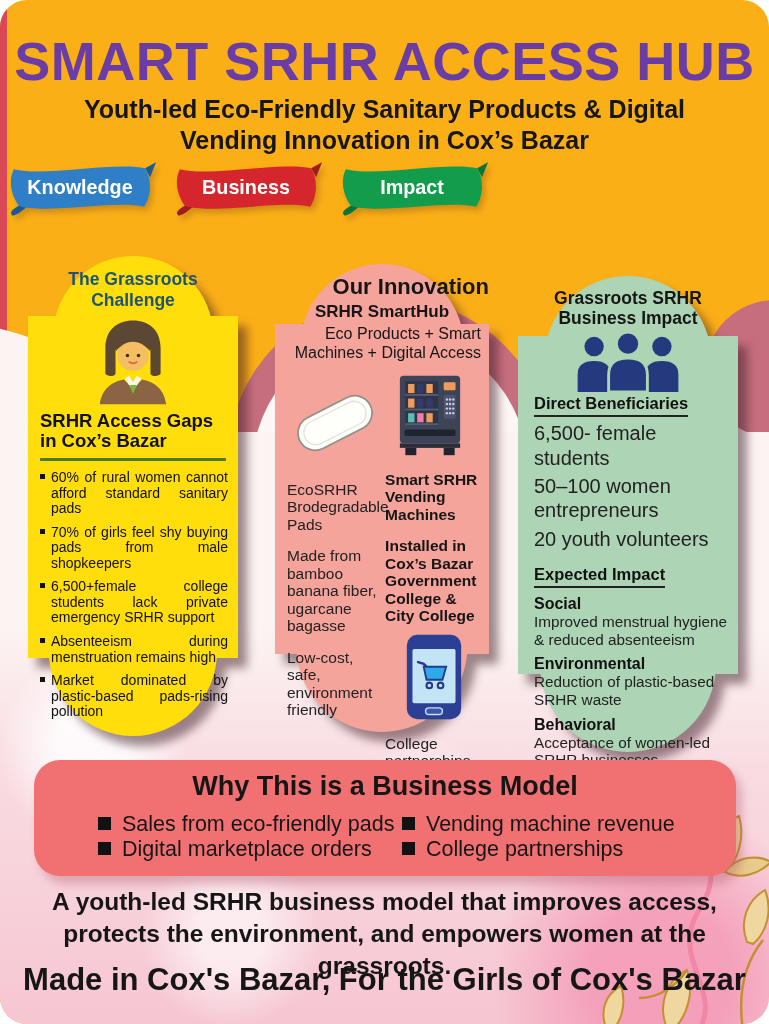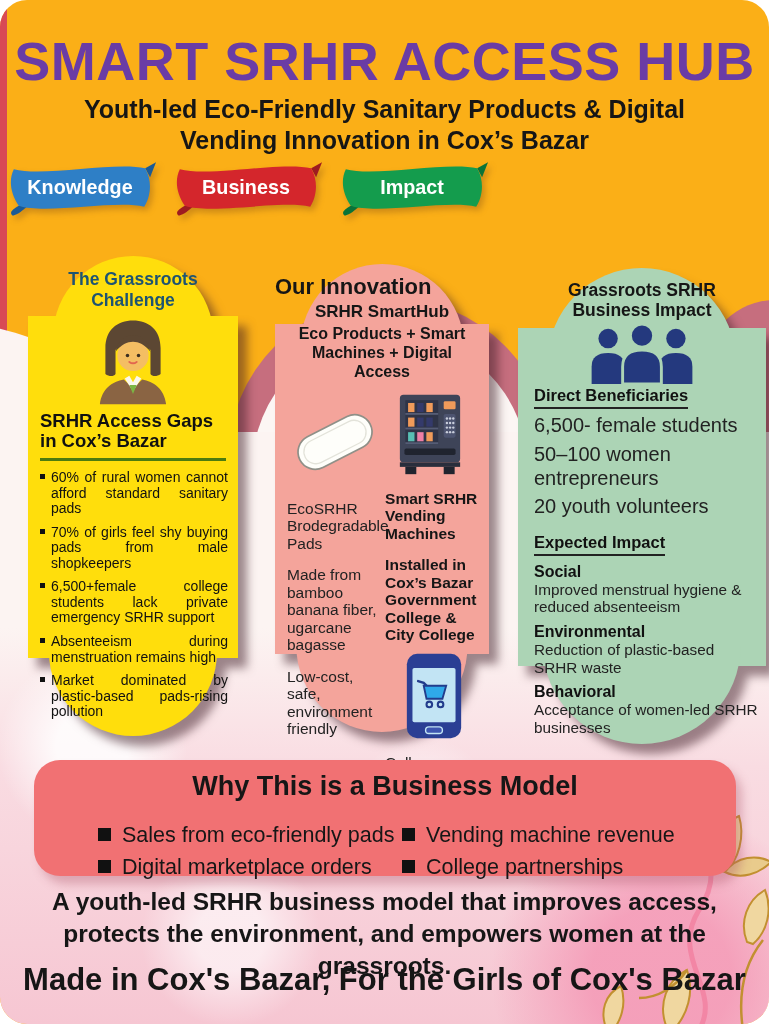--- a/index.html
+++ b/index.html
@@ -51,46 +51,46 @@
   #col-challenge{left:28px;top:256px;width:210px;height:480px;}
   .ch-header{margin:13px auto 0;width:150px;text-align:center;color:#1D5472;font-weight:bold;font-size:17.5px;line-height:1.18;}
   .woman-wrap{display:block;margin:5px auto 0;width:92px;}
   .ch-heading{margin:4px 12px 0 12px;font-size:18.5px;font-weight:bold;color:#111;line-height:1.08;
     border-bottom:3px solid #4d7c0f;padding-bottom:7px;}
   .ch-bullets{list-style:none;margin:9px 10px 0 12px;padding:0;}
   .ch-bullets li{position:relative;padding-left:11px;margin-bottom:8px;font-size:14px;line-height:1.11;text-align:justify;color:#111;}
   .ch-bullets li::before{content:"";position:absolute;left:0;top:4px;width:5px;height:5px;background:#111;}
   
   #col-innovation{left:275px;top:264px;width:214px;height:468px;}
-  .in-h1{margin-top:10px;text-align:left;font-size:22px;font-weight:bold;color:#161616;}
+  .in-h1{margin-top:10px;text-align:right;font-size:22px;font-weight:bold;color:#161616;}
   .in-h2{margin-top:2px;text-align:center;font-size:17px;font-weight:bold;color:#161616;}
-  .in-h3{margin:3px auto 0;width:198px;text-align:center;font-size:16px;font-weight:bold;line-height:1.18;color:#161616;}
+  .in-h3{margin:3px auto 0;width:198px;text-align:right;font-size:16px;font-weight:normal;line-height:1.18;color:#161616;}
   .in-cols{display:flex;margin-top:6px;padding:0 6px 0 12px;}
   .in-left{width:47%;}
   .in-right{width:53%;padding-left:6px;}
   .in-left .txt,.in-right .txt{font-size:15.5px;line-height:1.13;color:#222;margin-top:14px;}
   .in-right .txt.b{font-weight:bold;color:#161616;}
   .pad-wrap{margin-top:14px;}
   .vend-wrap{margin-top:4px;display:block;margin-left:8px;}
   .phone-wrap{display:block;margin:8px auto 0;width:60px;}
   
-  #col-impact{left:518px;top:268px;width:248px;height:476px;}
+  #col-impact{left:518px;top:276px;width:220px;height:476px;}
   .im-header{margin:12px auto 0;width:160px;text-align:center;color:#161616;font-weight:bold;font-size:17.5px;line-height:1.15;}
   .people-wrap{display:block;margin:4px auto 0;width:118px;}
   .im-sec{padding:0 8px 0 16px;}
   .im-title{display:inline-block;font-size:16.5px;font-weight:bold;color:#111;border-bottom:2.5px solid #222;padding-bottom:2px;}
   .im-lines{font-size:20px;line-height:1.22;color:#222;margin-top:4px;}
   .im-item{margin-top:7px;}
   .im-label{font-size:16px;font-weight:bold;color:#111;}
   .im-text{font-size:15.3px;line-height:1.15;color:#222;}
   
   .biz{position:absolute;z-index:3;left:34px;top:760px;width:702px;height:116px;background:#F17173;border-radius:26px;
     box-shadow:6px 8px 10px rgba(170,80,100,.35);}
   .biz-title{margin-top:11px;text-align:center;font-size:27px;font-weight:bold;color:#161616;}
-  .biz-grid{display:grid;grid-template-columns:1fr 1fr;row-gap:7px;margin:21px 30px 0 64px;}
+  .biz-grid{display:grid;grid-template-columns:1fr 1fr;margin:10px 30px 0 64px;}
   .biz-item{position:relative;padding-left:24px;font-size:21.5px;color:#161616;}
   .biz-item::before{content:"";position:absolute;left:0;top:5px;width:13px;height:13px;background:#111;}
   
   .f-line1{position:absolute;z-index:3;top:886px;left:50%;transform:translateX(-50%);width:700px;
     text-align:center;font-size:24.5px;font-weight:bold;line-height:1.3;color:#161616;}
   .f-line2{position:absolute;z-index:3;top:962px;left:0;right:0;text-align:center;font-size:31px;font-weight:bold;color:#161616;}
 </style>
 </head>
 <body>
 

